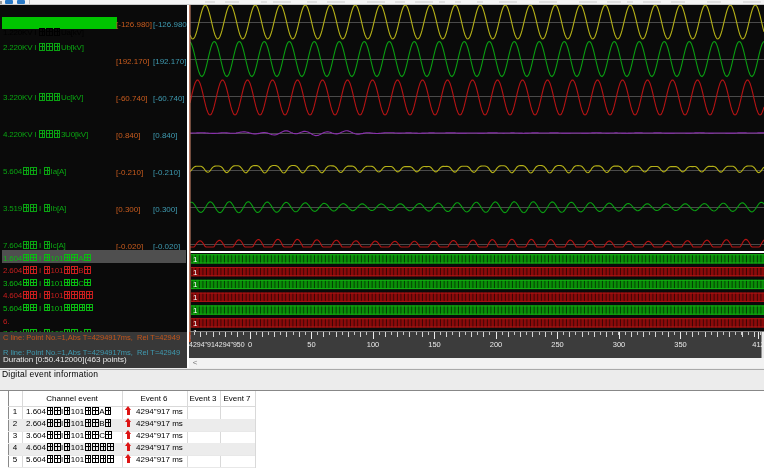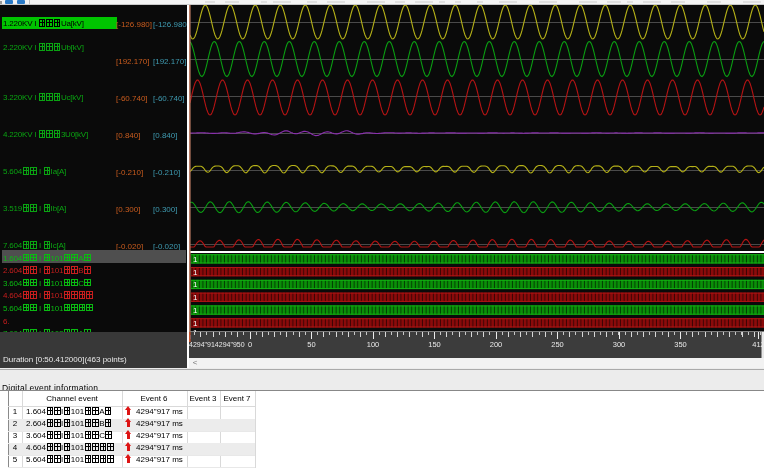--- a/index.html
+++ b/index.html
@@ -2,21 +2,21 @@
 <html><head><meta charset="utf-8"><style>
 *{margin:0;padding:0;box-sizing:border-box}
 body{width:764px;height:468px;position:relative;overflow:hidden;font-family:"Liberation Sans",sans-serif;background:#f0f0f0}
 #toolbar{position:absolute;left:0;top:0;width:764px;height:5px;background:#f4f4f4;border-bottom:1px solid #c9c9c9}
 #leftpanel{position:absolute;left:0;top:5px;width:187px;height:326.5px;background:#0a0a0a;overflow:hidden}
 #divider{position:absolute;left:187px;top:5px;width:2px;height:363px;background:#fff}
 #leftstatus{position:absolute;left:0;top:331.5px;width:187px;height:36px;background:#383838;overflow:hidden;font-size:7.5px;white-space:nowrap}
 #scroll{position:absolute;left:189px;top:358px;width:575px;height:10px;background:#f2f2f2}
 #scrollbtn{position:absolute;left:1px;top:0px;width:10px;height:10px;background:#f2f2f2;color:#777;font-size:8px;line-height:10px;text-align:center}
 #bottomarea{position:absolute;left:0;top:368px;width:764px;height:100px;background:#f2f2f2}
-#dei{position:absolute;left:2px;top:15px;font-size:8.5px;color:#000;letter-spacing:0.2px}
+#dei{position:absolute;left:2px;top:1px;font-size:8.5px;color:#000;letter-spacing:0.2px}
 #tablebg{position:absolute;left:0px;top:390px;width:764px;height:78px;background:#fff;border-top:1px solid #888;overflow:hidden}
 .al{position:absolute;left:3px;height:11px;font-size:8px;line-height:11px;letter-spacing:-0.2px;white-space:nowrap;overflow:hidden;max-width:182px}
 .al b{font-weight:normal}
 .v1{position:absolute;left:116px;font-size:8px;line-height:11px;color:#c75b1e;white-space:nowrap}
 .v2{position:absolute;left:153px;font-size:8px;line-height:11px;color:#3f9ab0;white-space:nowrap;max-width:34px;overflow:hidden}
 .hl1{position:absolute;left:2px;width:115px;height:12px;background:#00c400}
 .hl2{position:absolute;left:2px;width:184px;height:13px;background:#4f4f4f}
 .cj{display:inline-block;width:6.5px;height:7.5px;margin:0 0.5px;vertical-align:-0.5px;border:1px solid;position:relative}
 .cj::before{content:"";position:absolute;left:0;right:0;top:2px;border-top:1px solid}
 .cj::after{content:"";position:absolute;top:0;bottom:0;left:2px;border-left:1px solid}
@@ -55,21 +55,21 @@
     <div style="position:absolute;left:579px;top:1px;width:18px;height:2px;background:#e0e0e0"></div>
     <div style="position:absolute;left:607px;top:1px;width:14px;height:2px;background:#e0e0e0"></div>
     <div style="position:absolute;left:627px;top:1px;width:6px;height:2px;background:#e0e0e0"></div>
     <div style="position:absolute;left:643px;top:1px;width:18px;height:2px;background:#e0e0e0"></div>
     <div style="position:absolute;left:671px;top:1px;width:14px;height:2px;background:#e0e0e0"></div>
     <div style="position:absolute;left:707px;top:1px;width:14px;height:2px;background:#e0e0e0"></div>
     <div style="position:absolute;left:743px;top:1px;width:18px;height:2px;background:#e0e0e0"></div>
   </div>
 <div id="leftpanel">
     <div class="hl1" style="top:11.5px"></div>
-    <div class="al" style="top:13px;color:#000"><b>1.220KV I </b><i class="cj"></i><i class="cj"></i><i class="cj"></i><b>Ua[kV]</b></div>
+    <div class="al" style="top:22px;color:#000"><b>1.220KV I </b><i class="cj"></i><i class="cj"></i><i class="cj"></i><b>Ua[kV]</b></div>
     <div class="v1" style="top:13.5px">[-126.980]</div>
     <div class="v2" style="top:13.5px">[-126.980]</div>
     <div class="al" style="top:37px;color:#0aa312"><b>2.220KV I </b><i class="cj"></i><i class="cj"></i><i class="cj"></i><b>Ub[kV]</b></div>
     <div class="v1" style="top:50.5px">[192.170]</div>
     <div class="v2" style="top:50.5px">[192.170]</div>
     <div class="al" style="top:87px;color:#0aa312"><b>3.220KV I </b><i class="cj"></i><i class="cj"></i><i class="cj"></i><b>Uc[kV]</b></div>
     <div class="v1" style="top:87.5px">[-60.740]</div>
     <div class="v2" style="top:87.5px">[-60.740]</div>
     <div class="al" style="top:124px;color:#0aa312"><b>4.220KV I </b><i class="cj"></i><i class="cj"></i><i class="cj"></i><b>3U0[kV]</b></div>
     <div class="v1" style="top:124.5px">[0.840]</div>
@@ -307,20 +307,22 @@
     <line x1="491.5" y1="0" x2="491.5" y2="7" stroke="#ececec" stroke-width="1" shape-rendering="crispEdges"></line>
     <text x="491.50" y="15" font-family="Liberation Sans" font-size="7.5" fill="#e8e8e8" text-anchor="middle">350</text>
     <line x1="569.5" y1="0" x2="569.5" y2="7" stroke="#ececec" stroke-width="1" shape-rendering="crispEdges"></line>
     <text x="569.5" y="15" font-family="Liberation Sans" font-size="7.5" fill="#e8e8e8" text-anchor="middle">412</text>
     <rect x="572.5" y="0" width="2.5" height="26.5" fill="#e8e8e8"></rect>
     <text x="0" y="15" font-family="Liberation Sans" font-size="7" fill="#e8e8e8">4294"914294"950</text>
     <rect x="0" y="3" width="2" height="4" fill="#3a6ea5"></rect>
     <rect x="0" y="0" width="1.6" height="10" fill="#c8522a"></rect>
   </svg>
 <div id="leftstatus">
+<div class="sline" style="top:1px;color:#c4551a">C line: Point No.=1,Abs T=4294917ms,&nbsp;&nbsp;Rel T=42949</div>
+<div class="sline" style="top:16px;color:#3f9ab0">R line: Point No.=1,Abs T=4294917ms,&nbsp;&nbsp;Rel T=42949</div>
 <div class="sline" style="top:23.5px;color:#e8e8e8;font-size:8px">Duration [0:50.412000](463 points)</div>
 </div>
 <div id="scroll">
     <div id="scrollbtn">&lt;</div>
   </div>
 <div id="bottomarea">
     <div style="position:absolute;left:0;top:0;width:764px;height:22px;background:#ececec"></div>
     <div style="position:absolute;left:0;top:0.5px;width:764px;height:1px;background:#aaa"></div>
     <div id="dei">Digital event information</div>
   </div>

